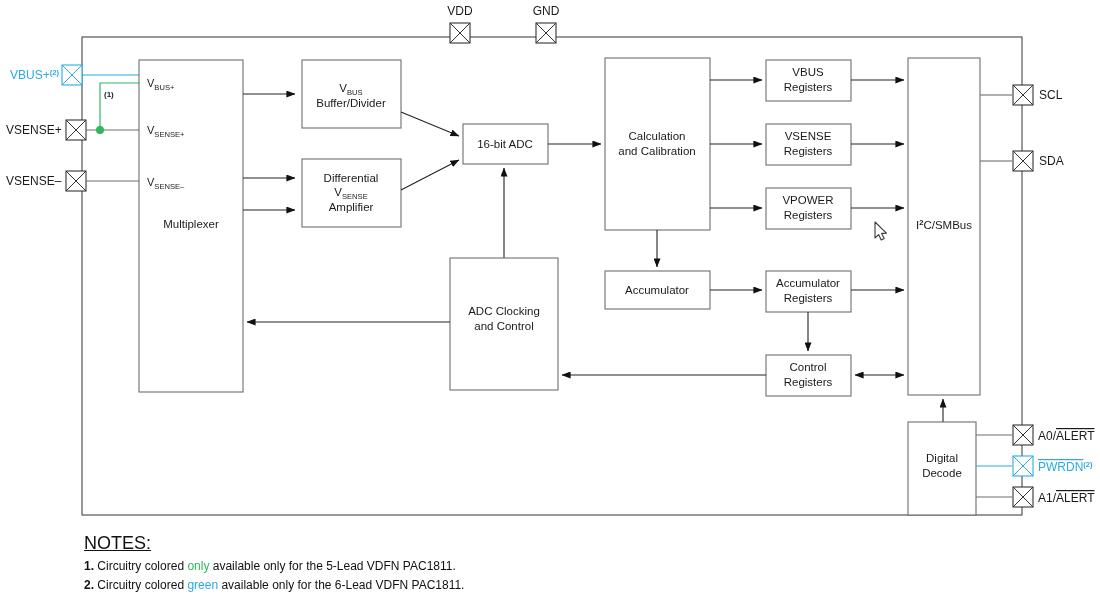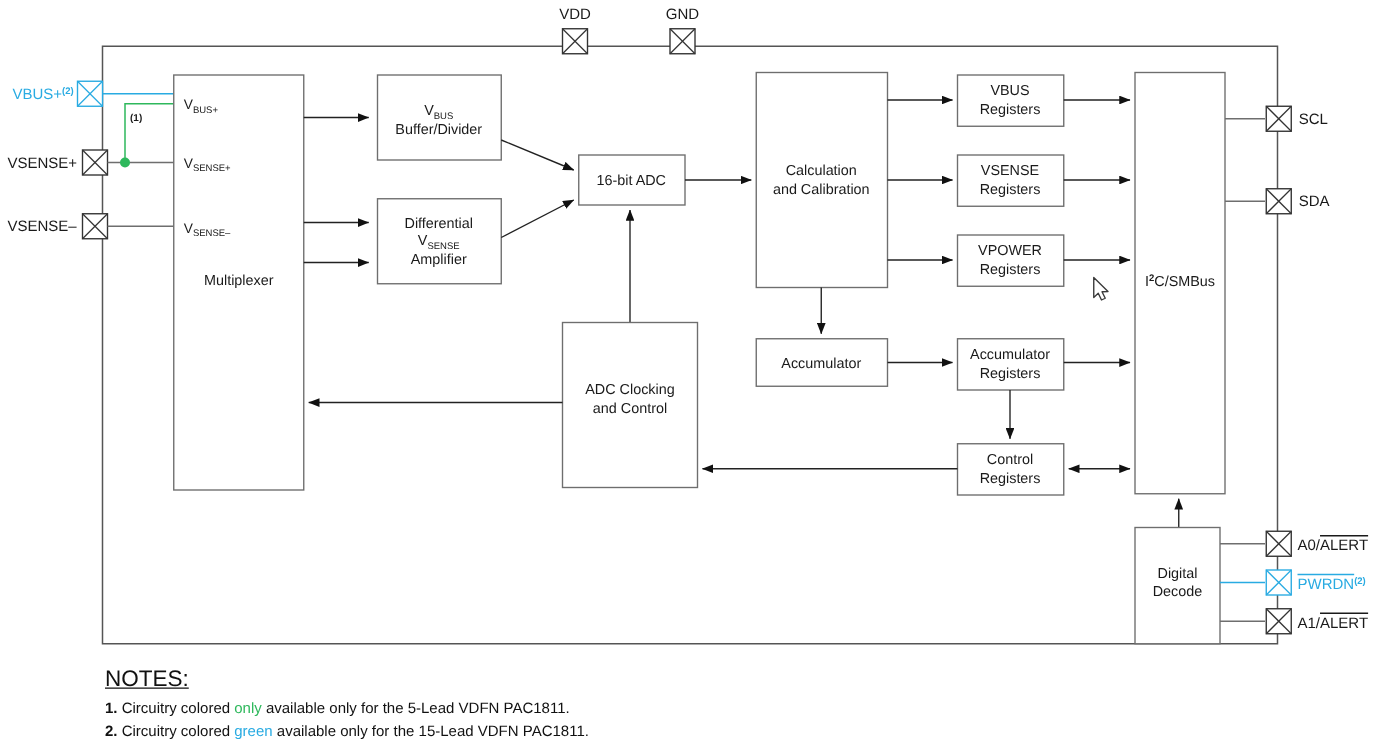--- a/index.html
+++ b/index.html
@@ -280,21 +280,21 @@
   </svg>
 
   <div class="notes-block">
     <div class="notes-title">NOTES:</div>
     <p class="note-line">
       <span class="note-num">1.</span>
       <span>Circuitry colored </span><span class="c-green">only</span><span> available only for the 5-Lead VDFN PAC1811.</span>
     </p>
     <p class="note-line">
       <span class="note-num">2.</span>
-      <span>Circuitry colored </span><span class="c-blue">green</span><span> available only for the 15-Lead VDFN PAC1811.</span>
+      <span>Circuitry colored </span><span class="c-blue">green</span><span> available only for the 6-Lead VDFN PAC1811.</span>
     </p>
   </div>
 
   <svg class="cursor-layer" viewBox="0 0 1100 599">
     <g transform="translate(875,222)">
       <path d="M0 0 L0 16 L3.6 12.6 L6.2 18 L9.2 16.6 L6.6 11.4 L11.4 11.2 Z" fill="#ffffff" stroke="#3a3a3a" stroke-width="1.1" stroke-linejoin="round"></path>
     </g>
   </svg>
 
 </div>

